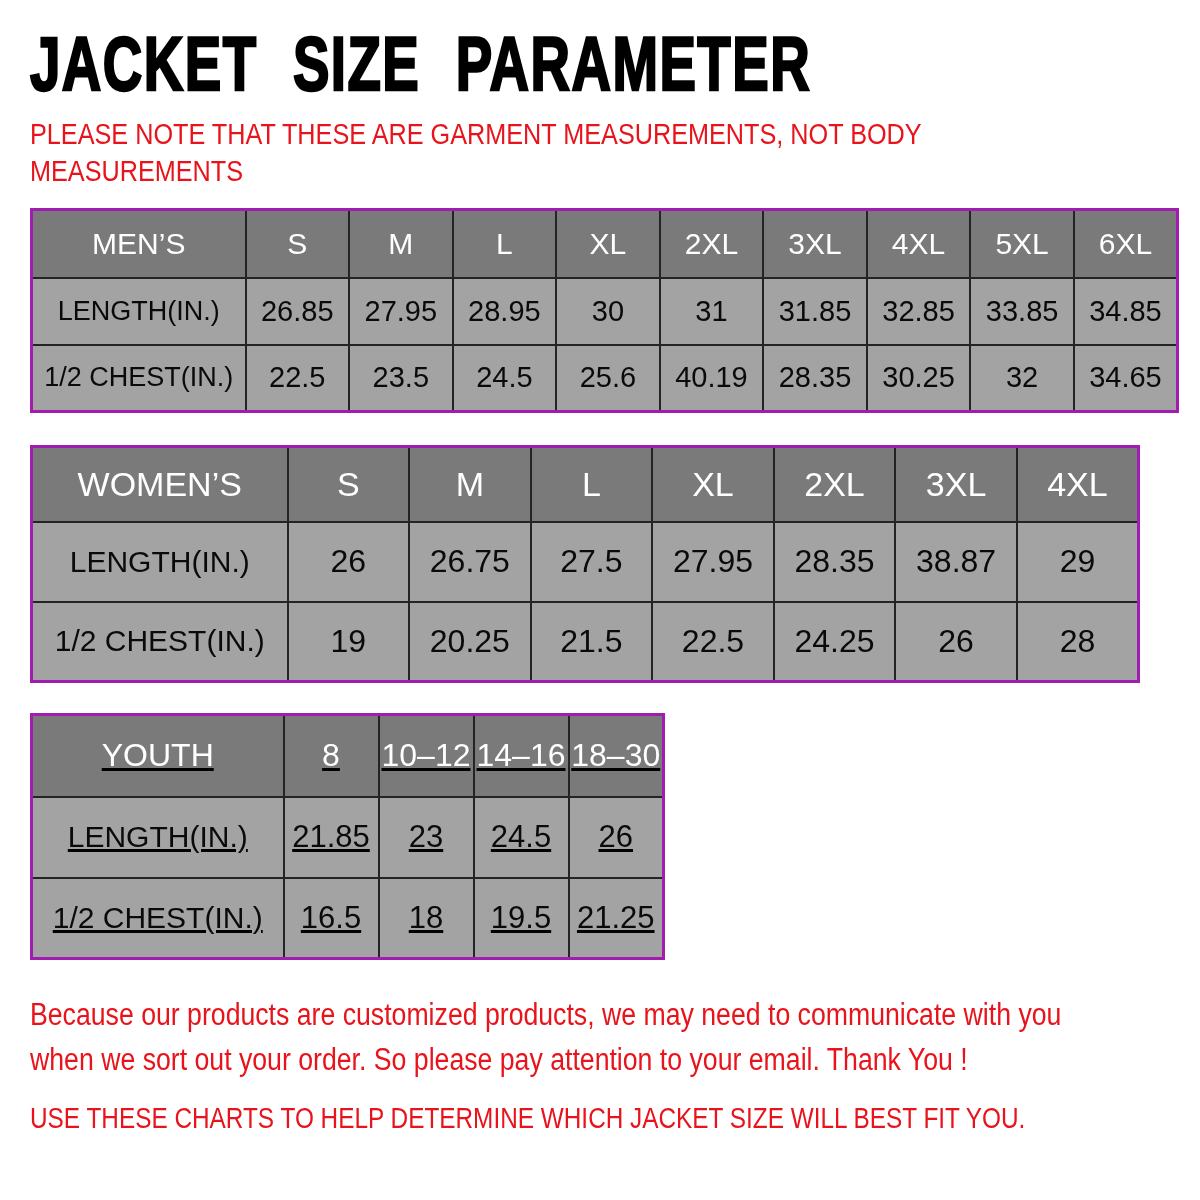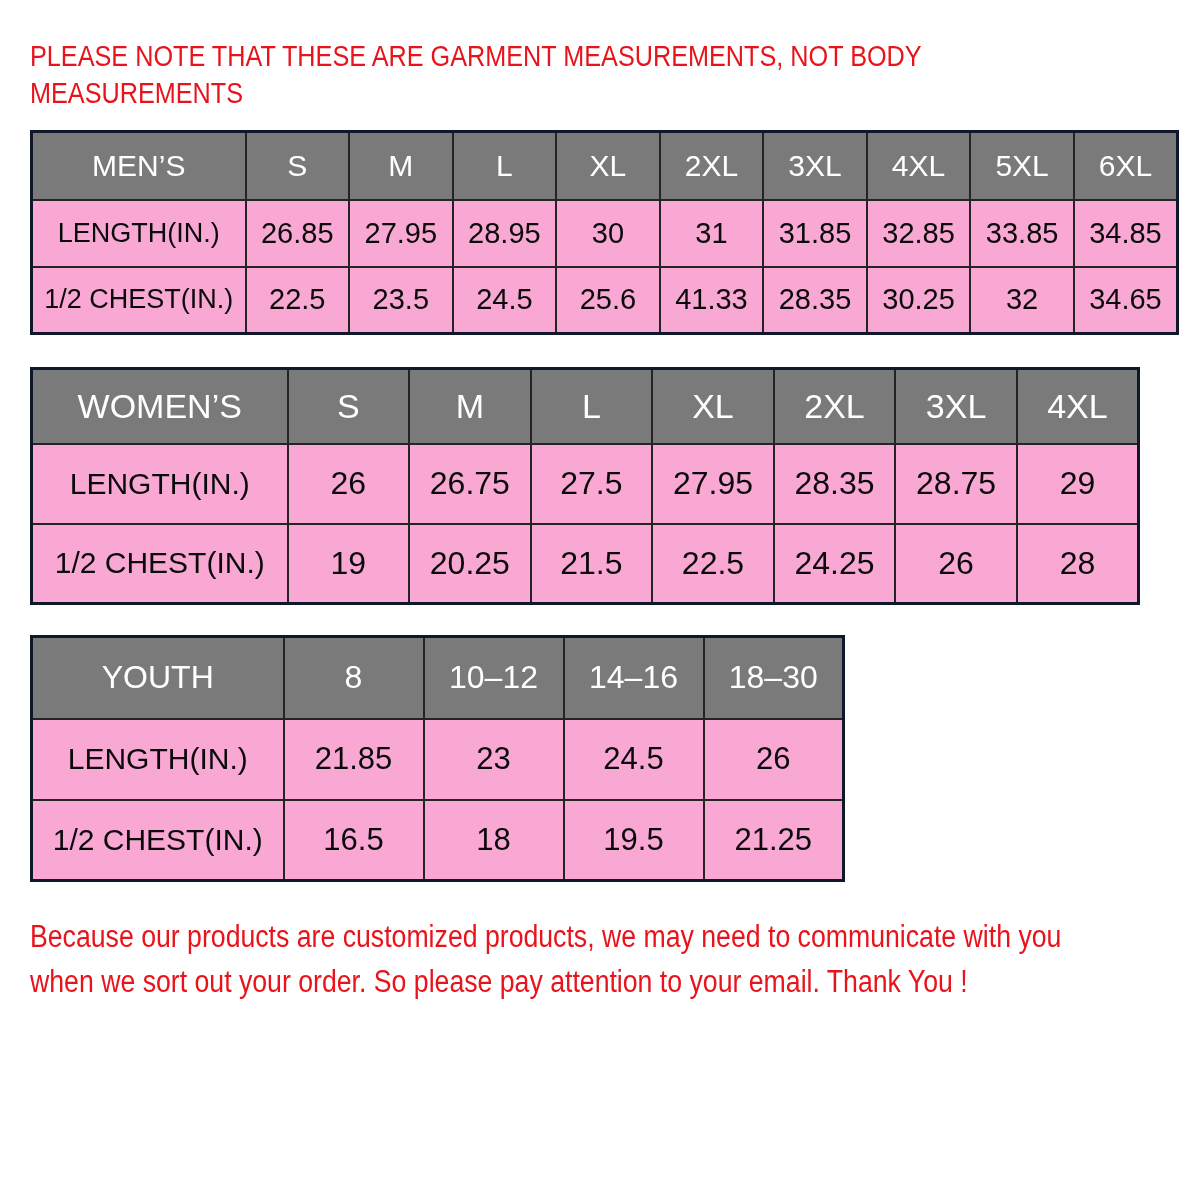--- a/index.html
+++ b/index.html
@@ -34,22 +34,22 @@
     font-weight: normal;
     transform: scaleX(0.87);
     transform-origin: 0 0;
     white-space: nowrap;
   }
 
   
   table.size-table {
     border-collapse: collapse;
     table-layout: fixed;
-    border: 3px solid #0f172a;
-    background: #f9a8d4;
+    border: 3px solid #a21caf;
+    background: #a3a3a3;
   }
   table.size-table th, table.size-table td {
     border: 2px solid #242424;
     text-align: center;
     vertical-align: middle;
     padding: 0;
     overflow: hidden;
     white-space: nowrap;
   }
   table.size-table thead th {
@@ -67,37 +67,38 @@
   .tbl-0 tbody td.row-label { font-size: 27px; }
 
   
   .tbl-1 { width: 1110px; margin-top: 32px; }
   .tbl-1 col.c-label { width: 256px; }
   .tbl-1 thead th { height: 75px; font-size: 34px; }
   .tbl-1 tbody td { height: 80px; font-size: 32px; }
   .tbl-1 tbody td.row-label { font-size: 30px; }
 
   
-  .tbl-2 { width: 815px; margin-top: 30px; }
+  .tbl-2 { width: 635px; margin-top: 30px; text-decoration: underline; }
   .tbl-2 col.c-label { width: 252px; }
   .tbl-2 thead th { height: 82px; font-size: 32px; }
   .tbl-2 tbody td { height: 81px; font-size: 31px; }
   .tbl-2 tbody td.row-label { font-size: 30px; }
 
   
   .footer-para { margin-top: 32px; }
   .footer-para .red-line { font-size: 31px; line-height: 45px; transform: scaleX(0.86); }
   .advice-line { margin-top: 16px; }
   .advice-line .red-line { font-size: 29px; line-height: 40px; transform: scaleX(0.84); }
 </style>
 </head>
 <body>
 
 <div class="page">
 
+  <h1 class="title"><span class="title-inner" style="color: rgb(0, 0, 0);">JACKET SIZE PARAMETER</span></h1>
 
   <div class="note">
     <span class="red-line" style="color: rgb(232, 19, 27);">PLEASE NOTE THAT THESE ARE GARMENT MEASUREMENTS, NOT BODY</span>
     <span class="red-line" style="color: rgb(232, 19, 27);">MEASUREMENTS</span>
   </div>
 
   <table class="size-table tbl-0">
       <colgroup>
         <col class="c-label">
         <col class="c-data">
@@ -136,21 +137,21 @@
           <td class="val">32.85</td>
           <td class="val">33.85</td>
           <td class="val">34.85</td>
         </tr>
         <tr>
           <td class="row-label">1/2 CHEST(IN.)</td>
           <td class="val">22.5</td>
           <td class="val">23.5</td>
           <td class="val">24.5</td>
           <td class="val">25.6</td>
-          <td class="val">41.33</td>
+          <td class="val">40.19</td>
           <td class="val">28.35</td>
           <td class="val">30.25</td>
           <td class="val">32</td>
           <td class="val">34.65</td>
         </tr>
       </tbody>
     </table>
 
   <table class="size-table tbl-1">
       <colgroup>
@@ -176,21 +177,21 @@
         </tr>
       </thead>
       <tbody>
         <tr>
           <td class="row-label">LENGTH(IN.)</td>
           <td class="val">26</td>
           <td class="val">26.75</td>
           <td class="val">27.5</td>
           <td class="val">27.95</td>
           <td class="val">28.35</td>
-          <td class="val">28.75</td>
+          <td class="val">38.87</td>
           <td class="val">29</td>
         </tr>
         <tr>
           <td class="row-label">1/2 CHEST(IN.)</td>
           <td class="val">19</td>
           <td class="val">20.25</td>
           <td class="val">21.5</td>
           <td class="val">22.5</td>
           <td class="val">24.25</td>
           <td class="val">26</td>
@@ -232,14 +233,17 @@
           <td class="val">21.25</td>
         </tr>
       </tbody>
     </table>
 
   <div class="footer-para">
     <span class="red-line" style="color: rgb(232, 19, 27);">Because our products are customized products, we may need to communicate with you</span>
     <span class="red-line" style="color: rgb(232, 19, 27);">when we sort out your order. So please pay attention to your email. Thank You !</span>
   </div>
 
+  <div class="advice-line">
+    <span class="red-line" style="color: rgb(232, 19, 27);">USE THESE CHARTS TO HELP DETERMINE WHICH JACKET SIZE WILL BEST FIT YOU.</span>
+  </div>
 
 </div>
 
 </body></html>

